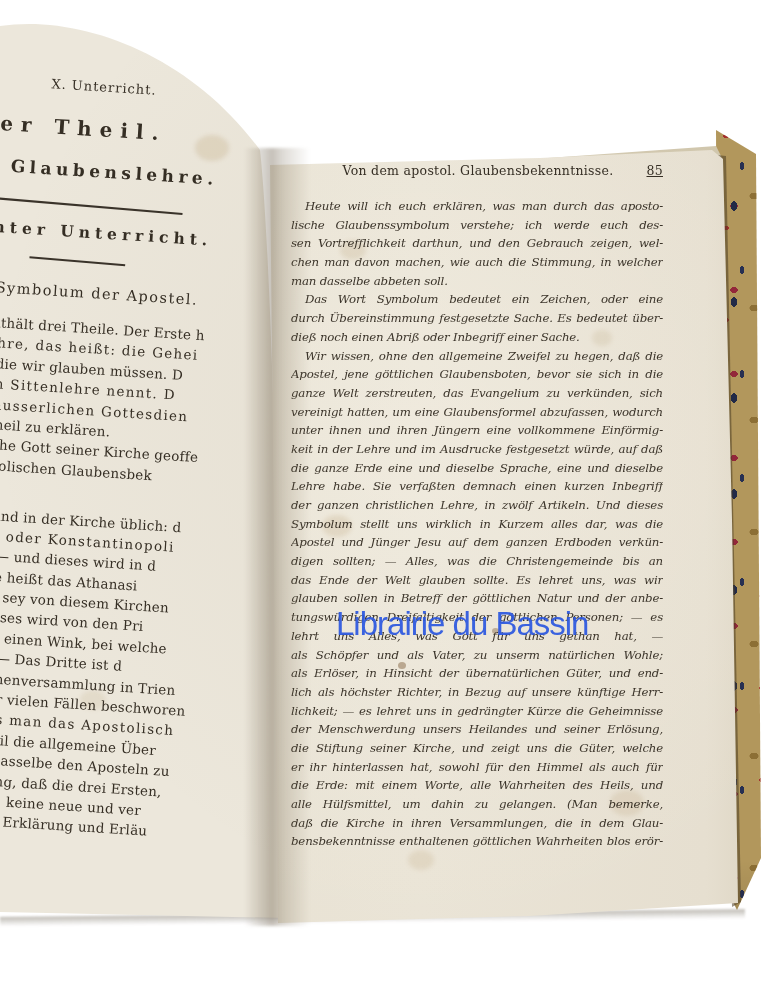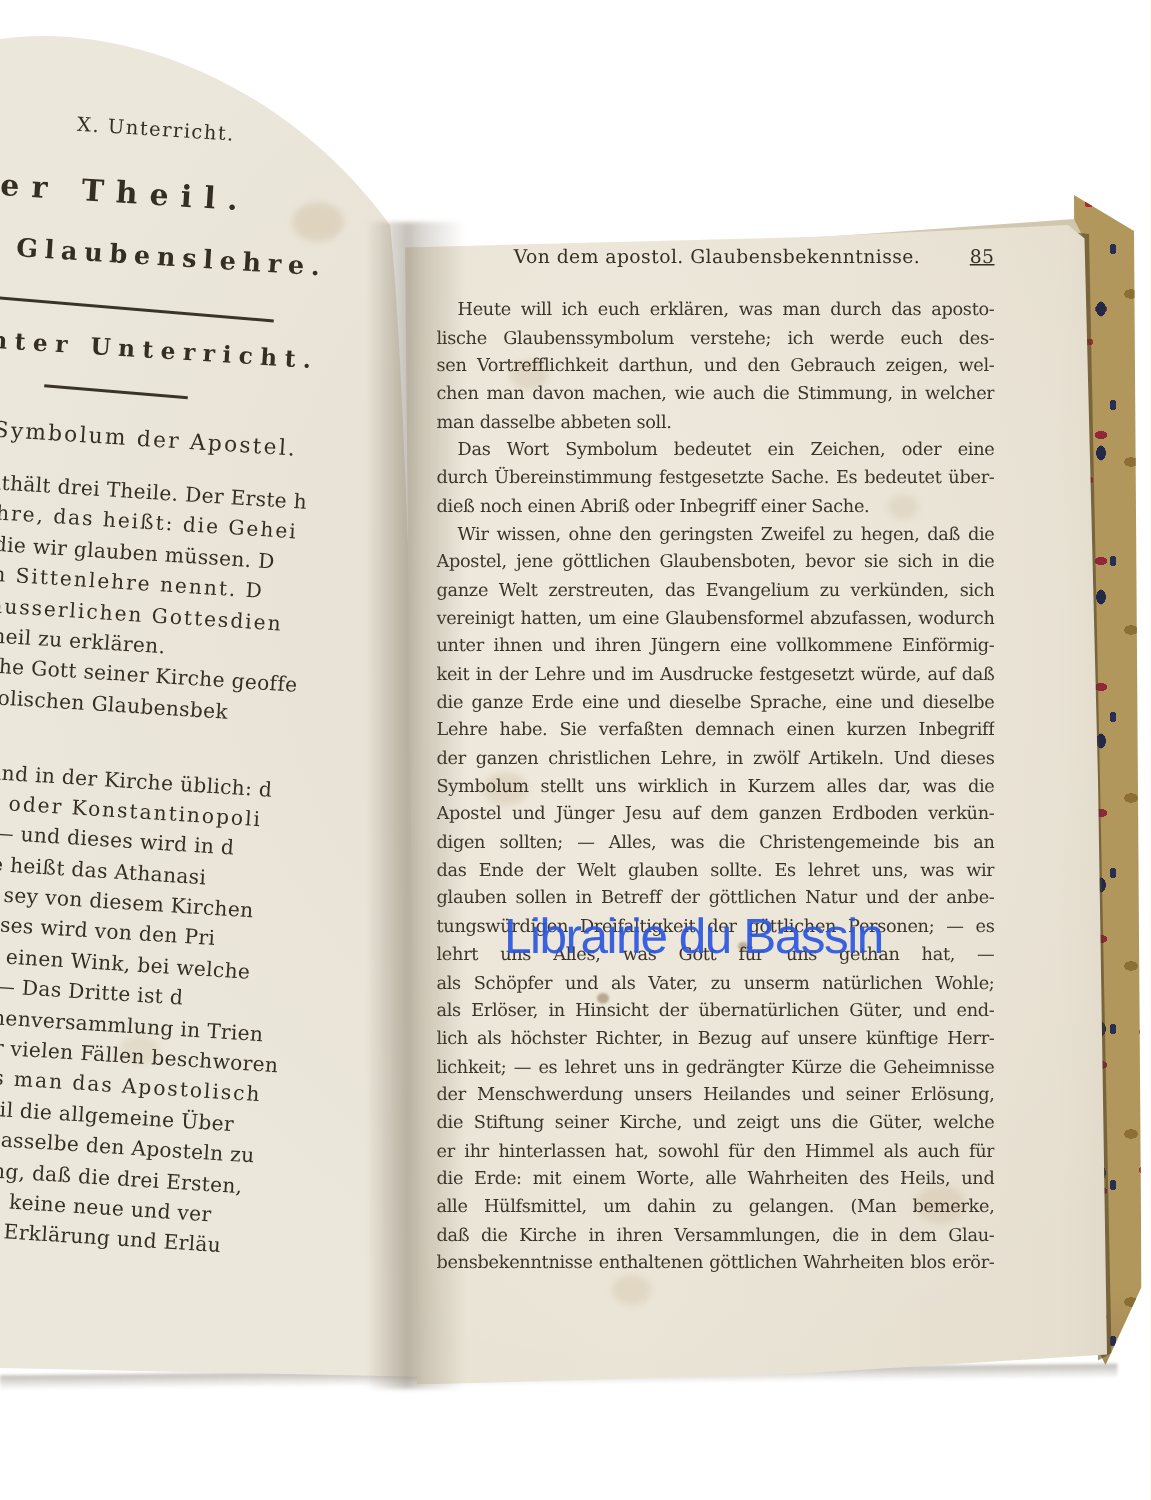--- a/index.html
+++ b/index.html
@@ -67,21 +67,21 @@
   .lp-rule2{left:104px;top:196px;width:96px;height:2px;background:#3a332a;transform:rotate(1.2deg);}
   .lp-h4{left:30px;top:220px;font-size:14.5px;letter-spacing:1.5px;white-space:nowrap;}
   .lp-lines{left:0;top:253px;width:400px;font-size:13.5px;letter-spacing:.2px;}
   .lp-lines .tl{white-space:nowrap;height:20.4px;line-height:20.4px;text-align:left;}
 
   
   .rp-header{left:291px;top:163px;width:374px;font-size:12.5px;letter-spacing:.3px;
     text-align:center;color:#352e24;}
   .rp-pagenum{right:2px;top:0;position:absolute;text-decoration:underline;}
   .rp-lines{left:291px;top:197px;width:372px;font-size:11.8px;letter-spacing:-.2px;color:#3b342a;}
-  .rp-lines .tl{height:18.7px;line-height:18.7px;text-align:justify;text-align-last:justify;overflow:hidden;}
+  .rp-lines .tl{height:18.7px;line-height:18.7px;text-align:justify;text-align-last:justify;overflow:hidden;font-style:italic;}
   .tl.ind{text-indent:14px;}
   .tl.short{text-align-last:left;}
   .tl.gap{margin-top:9px;}
   .tl.sp{letter-spacing:1.3px;}
 
   
   .watermark{left:336px;top:605px;z-index:9;font-family:"Liberation Sans", sans-serif;
     font-weight:normal;font-size:33px;letter-spacing:-1px;color:#2b57e0;opacity:.92;white-space:nowrap;}
 </style>
 </head>
@@ -143,21 +143,21 @@
     </div>
     <div class="abs rp-lines">
         <div class="tl ind">Heute will ich euch erklären, was man durch das aposto-</div>
         <div class="tl">lische Glaubenssymbolum verstehe; ich werde euch des-</div>
         <div class="tl">sen Vortrefflichkeit darthun, und den Gebrauch zeigen, wel-</div>
         <div class="tl">chen man davon machen, wie auch die Stimmung, in welcher</div>
         <div class="tl short">man dasselbe abbeten soll.</div>
         <div class="tl ind">Das Wort Symbolum bedeutet ein Zeichen, oder eine</div>
         <div class="tl">durch Übereinstimmung festgesetzte Sache.  Es bedeutet über-</div>
         <div class="tl short">dieß noch einen Abriß oder Inbegriff einer Sache.</div>
-        <div class="tl ind">Wir wissen, ohne den geringsten Zweifel zu hegen, daß die</div>
+        <div class="tl ind">Wir wissen, ohne den allgemeine Zweifel zu hegen, daß die</div>
         <div class="tl">Apostel, jene göttlichen Glaubensboten, bevor sie sich in die</div>
         <div class="tl">ganze Welt zerstreuten, das Evangelium zu verkünden, sich</div>
         <div class="tl">vereinigt hatten, um eine Glaubensformel abzufassen, wodurch</div>
         <div class="tl">unter ihnen und ihren Jüngern eine vollkommene Einförmig-</div>
         <div class="tl">keit in der Lehre und im Ausdrucke festgesetzt würde,  auf daß</div>
         <div class="tl">die ganze Erde eine und dieselbe Sprache, eine und dieselbe</div>
         <div class="tl">Lehre habe.  Sie verfaßten demnach einen kurzen Inbegriff</div>
         <div class="tl">der ganzen christlichen Lehre, in zwölf Artikeln.  Und dieses</div>
         <div class="tl">Symbolum stellt uns wirklich in Kurzem alles dar, was die</div>
         <div class="tl">Apostel und Jünger Jesu auf dem ganzen Erdboden verkün-</div>

